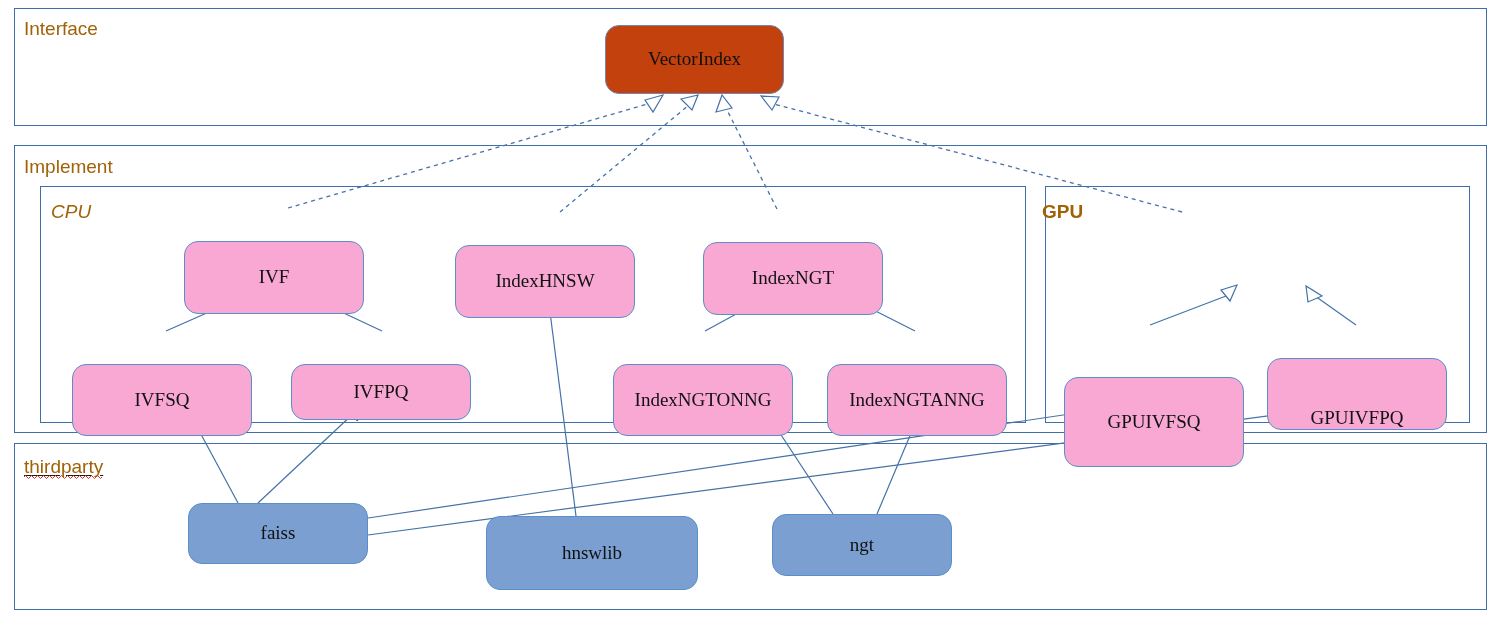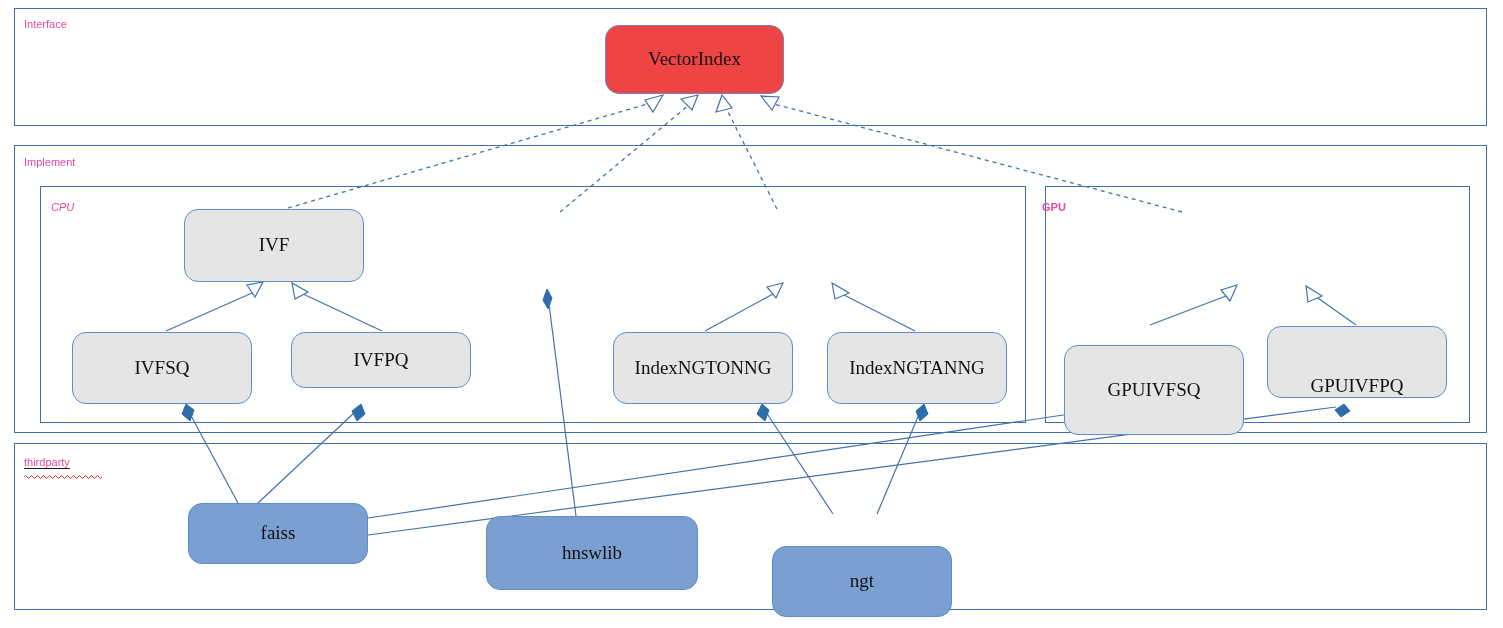--- a/index.html
+++ b/index.html
@@ -18,22 +18,22 @@
   
   .group {
     position: absolute;
     border: 1px solid #3f6fa8;
     background: transparent;
     box-sizing: border-box;
   }
   .group-label {
     position: absolute;
     font-family: "Liberation Sans", sans-serif;
-    font-size: 11px;
-    color: #ec4899;
+    font-size: 19px;
+    color: #a16207;
     white-space: nowrap;
     letter-spacing: 0px;
   }
   .group-label.spell {
     text-decoration: underline;
     text-decoration-color: #1a1a1a;
     text-underline-offset: 2px;
   }
   .squiggle {
     position: absolute;
@@ -50,26 +50,27 @@
     align-items: center;
     justify-content: center;
     font-family: "Liberation Serif", serif;
     font-size: 19px;
     color: #111111;
     text-align: center;
     line-height: 1.1;
     z-index: 5;
   }
   .node.iface {
-    background: #ef4444;
+    background: #c2410c;
     border: 1px solid #6f86b8;
   }
   .node.impl {
-    background: #e5e5e5;
+    background: #f9a8d4;
     border: 1px solid #5b8fc9;
+    margin-top: 32px;
   }
   .node.third {
     background: #7b9fd0;
     border: 1px solid #5b8fc9;
   }
   
   #links {
     position: absolute;
     left: 0;
     top: 0;
@@ -198,21 +199,27 @@
   </svg>
 
   <div class="node iface" style="left:605px; top:25px; width:179px; height:69px;">
     <span>VectorIndex</span>
   </div>
 
   <div class="node impl" style="left:184px; top:209px; width:180px; height:73px;">
     <span>IVF</span>
   </div>
 
-
+  <div class="node impl" style="left:455px; top:213px; width:180px; height:73px;">
+    <span>IndexHNSW</span>
+  </div>
+
+  <div class="node impl" style="left:703px; top:210px; width:180px; height:73px;">
+    <span>IndexNGT</span>
+  </div>
 
 
   <div class="node impl" style="left:72px; top:332px; width:180px; height:72px;align-items:center;">
     <span>IVFSQ</span>
   </div>
 
   <div class="node impl" style="left:291px; top:332px; width:180px; height:56px;">
     <span>IVFPQ</span>
   </div>
 
@@ -233,17 +240,17 @@
   </div>
 
   <div class="node third" style="left:188px; top:503px; width:180px; height:61px;">
     <span>faiss</span>
   </div>
 
   <div class="node third" style="left:486px; top:516px; width:212px; height:74px;">
     <span>hnswlib</span>
   </div>
 
-  <div class="node third" style="left:772px; top:514px; width:180px; height:71px;margin-top:32px;">
+  <div class="node third" style="left:772px; top:514px; width:180px; height:62px;">
     <span>ngt</span>
   </div>
 
 </div>
 
 </body></html>

